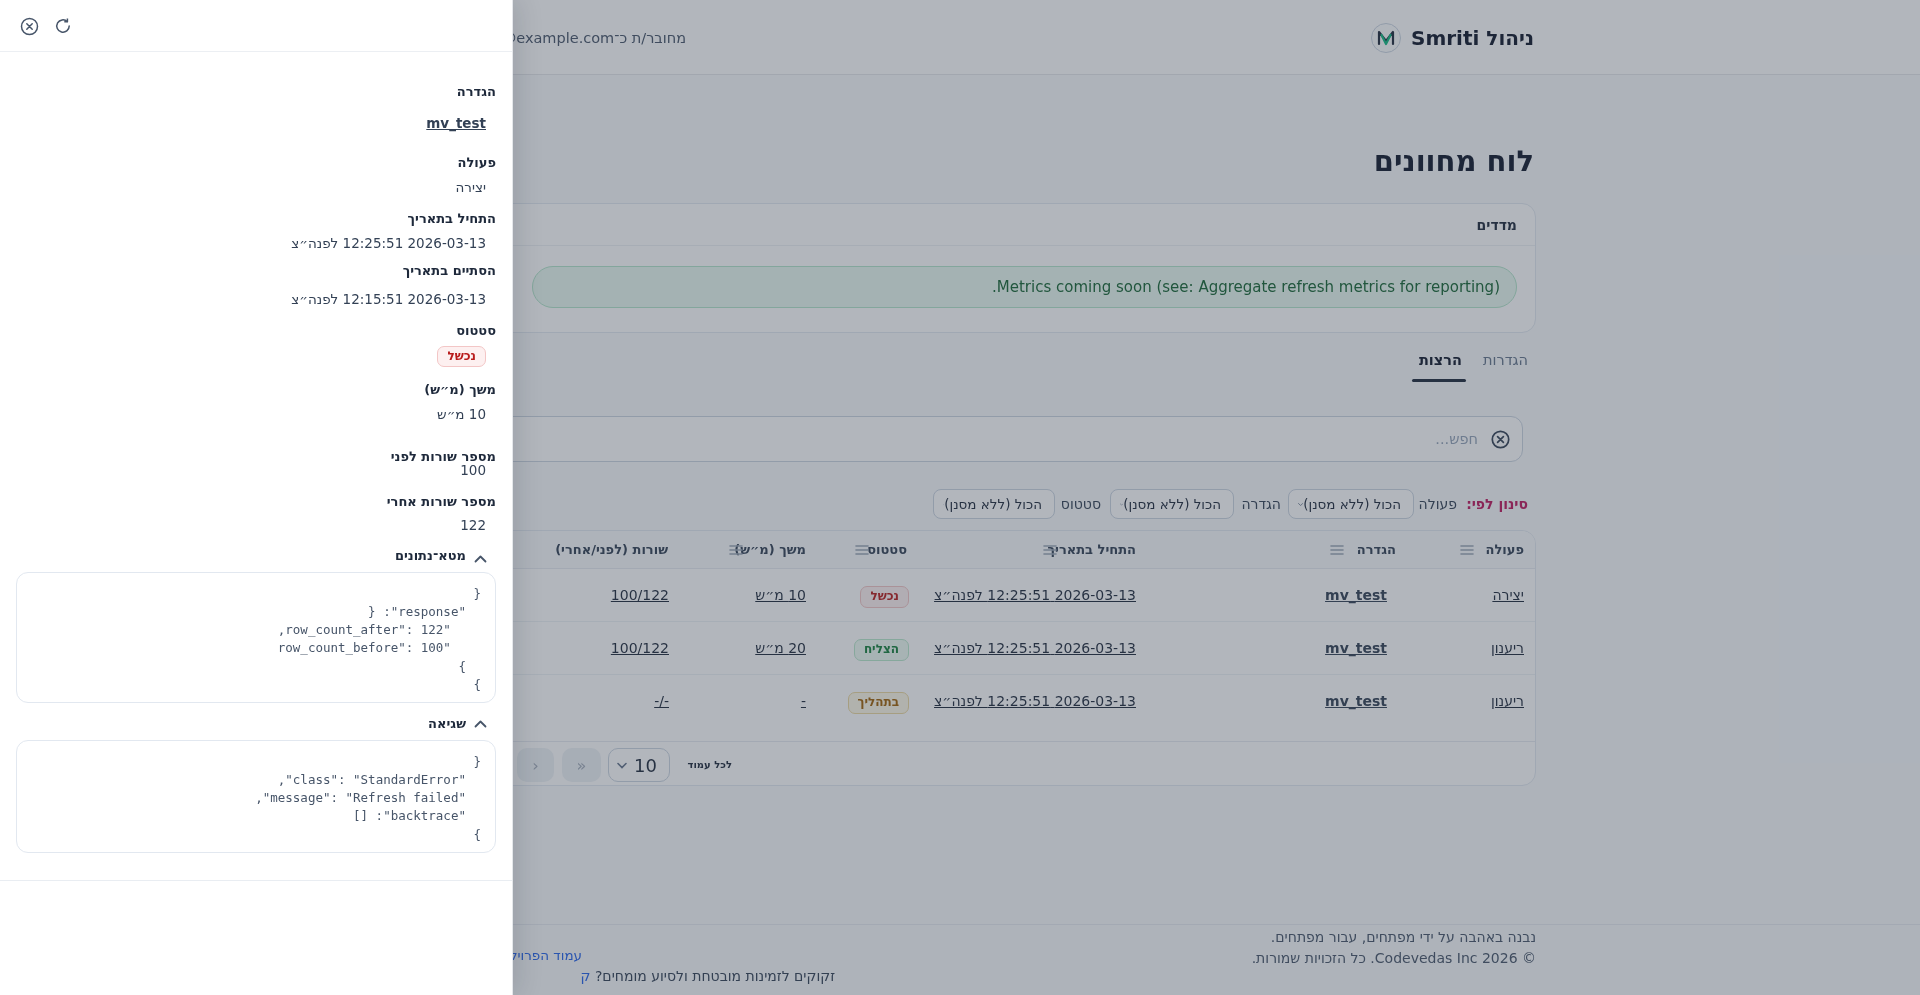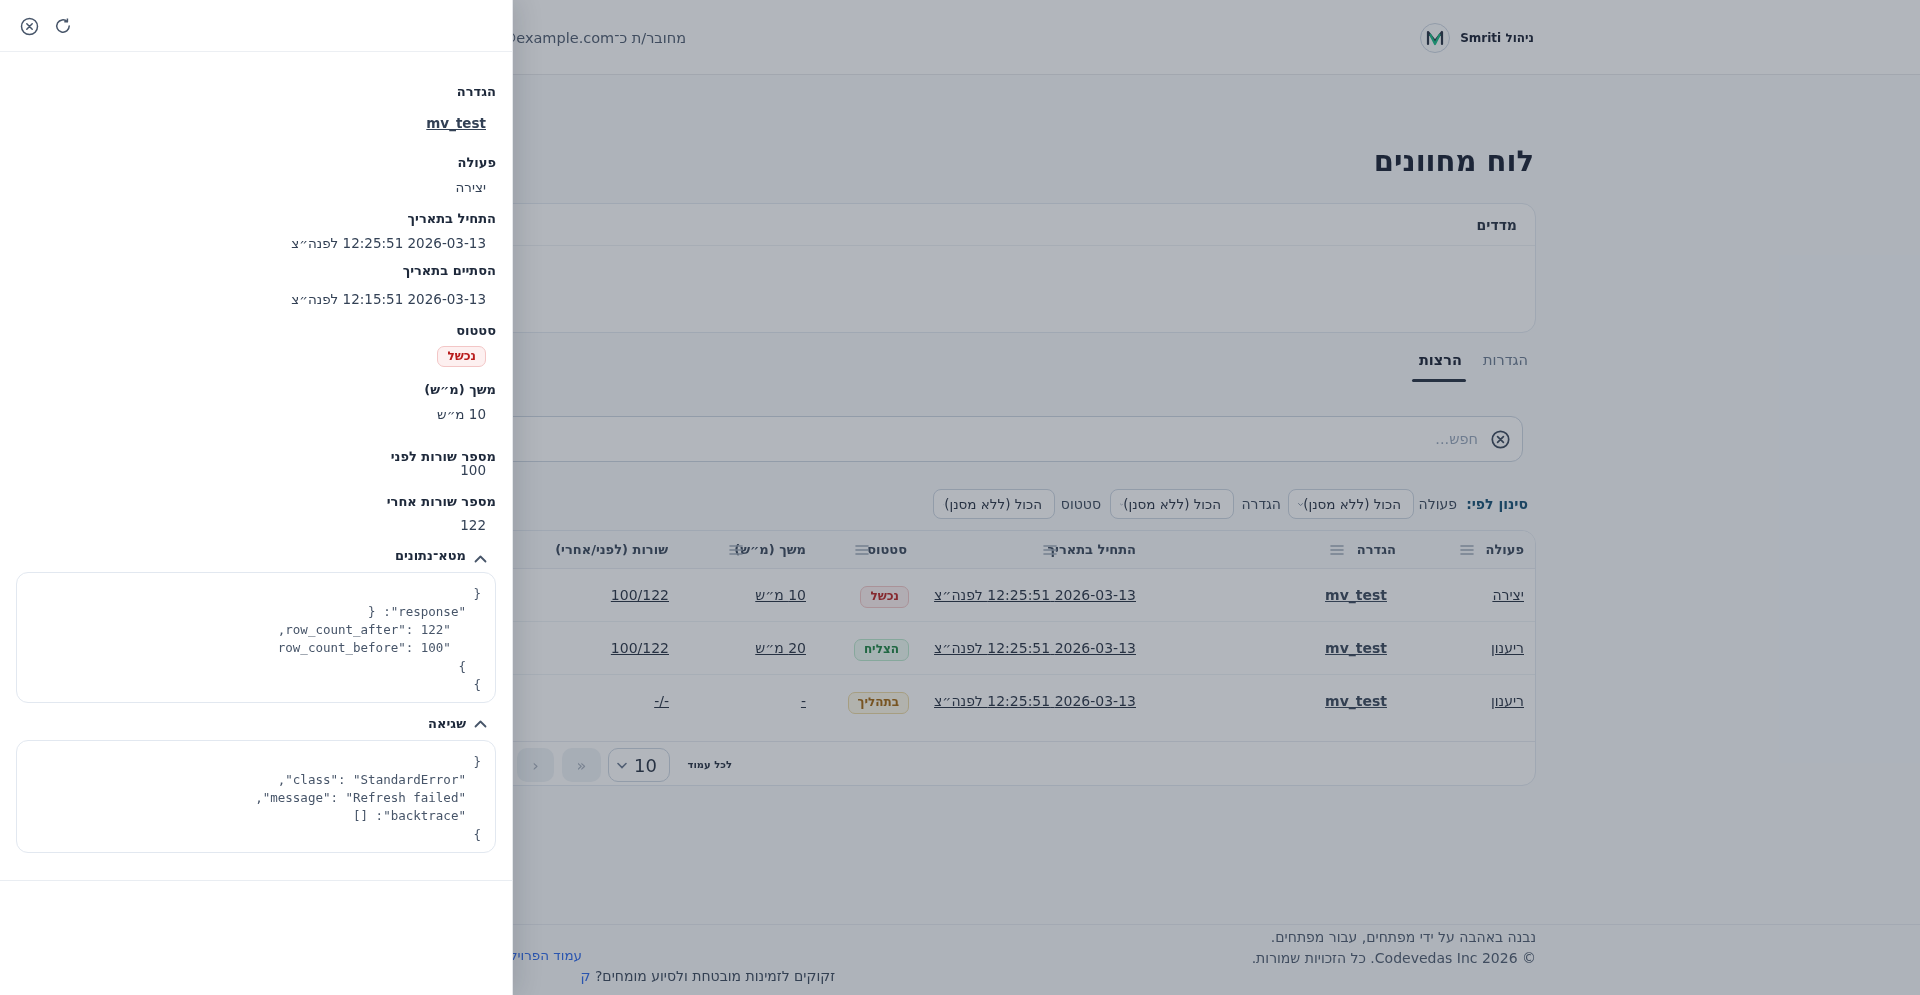--- a/index.html
+++ b/index.html
@@ -3,21 +3,21 @@
 <meta charset="utf-8">
 <style>
   * { margin:0; padding:0; box-sizing:border-box; }
   html,body { width:1920px; height:995px; overflow:hidden; }
   body { font-family:"DejaVu Sans","Liberation Sans",sans-serif; background:#f8fafc; position:relative; direction:rtl; }
 
   
   #page { position:absolute; inset:0; background:#f8fafc; }
   #topbar { position:absolute; left:0; right:0; top:0; height:75px; background:#ffffff; border-bottom:1px solid #e5e7eb; }
   .brand { position:absolute; right:386px; top:0; height:75px; display:flex; align-items:center; gap:10px; }
-  .brand-name { font-size:12px; font-weight:bold; color:#0f172a; }
+  .brand-name { font-size:20px; font-weight:bold; color:#0f172a; }
   .logo-circle { width:30px; height:30px; border-radius:50%; border:1px solid #cbd5e1; background:#fcfdfe; display:flex; align-items:center; justify-content:center; }
   .user-info { position:absolute; right:1234px; top:0; height:75px; display:flex; align-items:center; font-size:14.5px; color:#475569; white-space:nowrap; }
 
   .page-title { position:absolute; right:386px; top:144px; font-size:29px; font-weight:bold; color:#0f172a; }
 
   .card { background:#fff; border:1px solid #e2e8f0; border-radius:14px; }
   #metrics-card { position:absolute; left:384px; right:384px; top:203px; height:130px; }
   .card-head { height:42px; line-height:42px; padding:0 18px; border-bottom:1px solid #edf0f4; font-size:14px; font-weight:bold; color:#1e293b; }
   .metrics-banner { position:absolute; right:18px; left:147px; top:62px; height:42px; border-radius:21px; background:#e9f9f0; border:1px solid #b3e5cb; color:#166534; font-size:15px; display:flex; align-items:center; padding:0 16px; white-space:nowrap; overflow:hidden; }
 
@@ -85,37 +85,38 @@
         </svg>
       </span>
     </div>
     <div class="user-info">מחובר/ת כ־user@example.com</div>
   </div>
 
   <h1 class="page-title">לוח מחוונים</h1>
 
   <div id="metrics-card" class="card">
     <div class="card-head">מדדים</div>
+    <div class="metrics-banner">Metrics coming soon (see: Aggregate refresh metrics for reporting).</div>
   </div>
 
   <div class="tab inactive" style="right:392px;">הגדרות</div>
   <div class="tab active" style="right:458px;">הרצות</div>
   <div class="tab-underline"></div>
 
   <div class="search-box">
     <input type="text" placeholder="חפש..." style="">
     <span class="search-icon">
       <svg width="21" height="21" viewBox="0 0 21 21">
         <circle cx="10.5" cy="10.5" r="8.2" fill="none" stroke="#334155" stroke-width="1.7"></circle>
         <path d="M7.6 7.6 L13.4 13.4 M13.4 7.6 L7.6 13.4" stroke="#334155" stroke-width="1.7" stroke-linecap="round"></path>
       </svg>
     </span>
   </div>
 
-  <div class="filter-label" style="right:392px; font-weight:bold; color:#0c4a6e;">סינון לפי:</div>
+  <div class="filter-label" style="right:392px; font-weight:bold; color:#be185d;">סינון לפי:</div>
   <div class="filter-label" style="right:463px; color:#334155;">פעולה</div>
   <div class="filter-select" style="right:506px; width:126px;">
     <span>הכול (ללא מסנן)</span>
     <svg width="10" height="7" viewBox="0 0 10 7">
         <path d="M1 1.5 L5 5.5 L9 1.5" fill="none" stroke="#64748b" stroke-width="1.6" stroke-linecap="round"></path>
       </svg>
   </div>
   <div class="filter-label" style="right:639px; color:#334155;">הגדרה</div>
   <div class="filter-select" style="right:686px; width:124px;">
     <span>הכול (ללא מסנן)</span>

